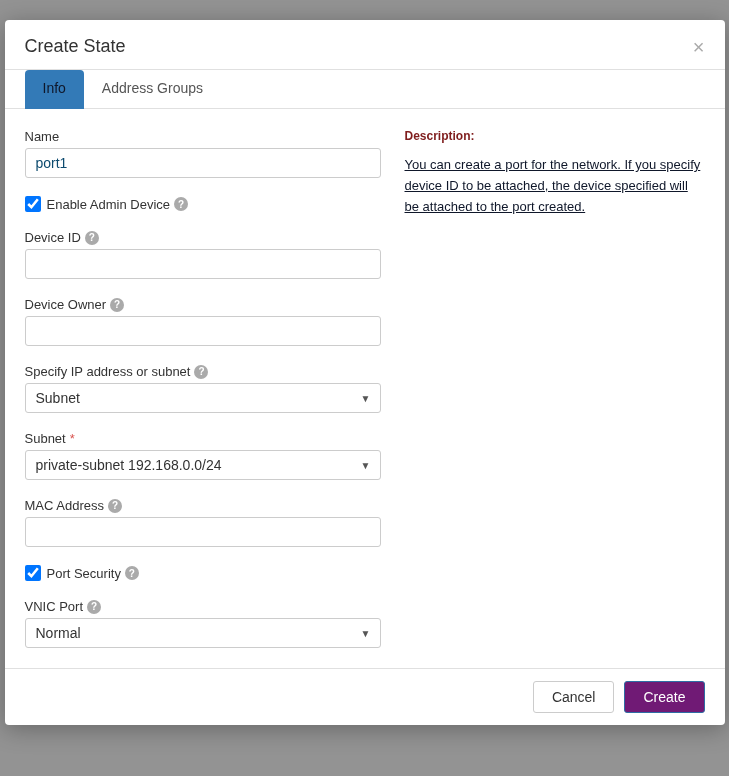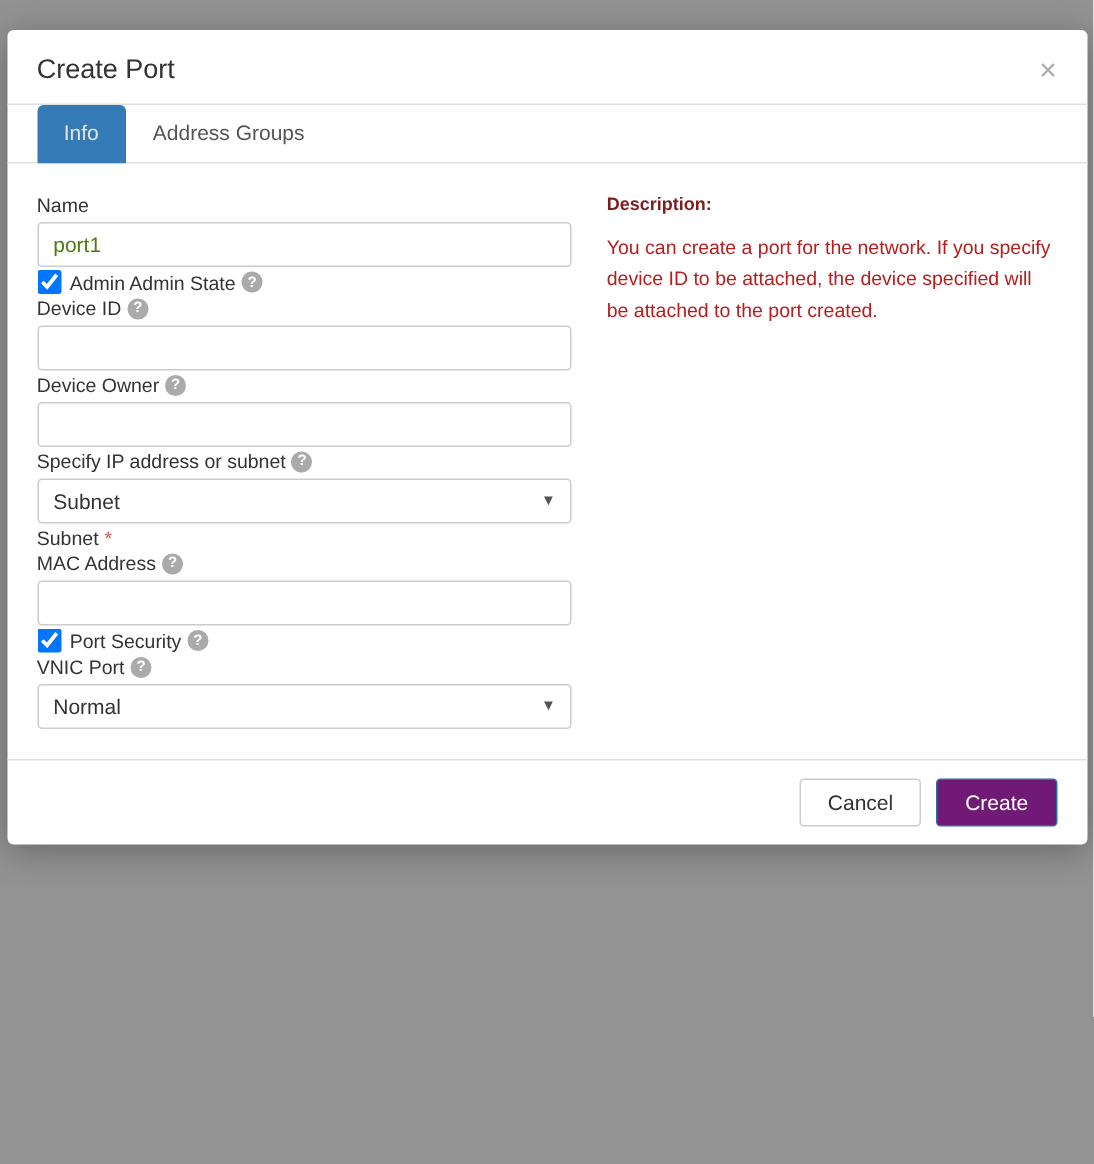--- a/index.html
+++ b/index.html
@@ -59,35 +59,35 @@
       padding: 10px 18px;
       border: none;
       background: none;
       cursor: pointer;
       font-size: 14px;
       color: #555;
       border-bottom: 3px solid transparent;
       margin-bottom: -1px;
     }
     .tab-btn.active {
-      color: #e5e5e5;
+      color: #0f172a;
       background: #337ab7;
       border-radius: 4px 4px 0 0;
       border-bottom: 3px solid #337ab7;
     }
     .modal-body {
       padding: 20px;
       display: flex;
       gap: 24px;
     }
     .form-col {
       flex: 1;
       display: flex;
       flex-direction: column;
-      gap: 2px;
+      gap: 18px;
     }
     .desc-col {
       flex: 0 0 300px;
     }
     .form-group {
       display: flex;
       flex-direction: column;
       gap: 4px;
     }
     .form-label {
@@ -112,21 +112,21 @@
       font-size: 10px;
       font-weight: bold;
       cursor: help;
     }
     .form-control {
       width: 100%;
       padding: 6px 10px;
       border: 1px solid #ccc;
       border-radius: 3px;
       font-size: 14px;
-      color: #4d7c0f;
+      color: #0c4a6e;
       background: #fff;
     }
     .select-wrapper {
       position: relative;
     }
     .select-wrapper select {
       width: 100%;
       padding: 6px 32px 6px 10px;
       border: 1px solid #ccc;
       border-radius: 3px;
@@ -165,22 +165,23 @@
       align-items: center;
       gap: 4px;
     }
     .desc-title {
       font-size: 12px;
       color: #7f1d1d;
       margin-bottom: 12px;
     }
     .desc-text {
       font-size: 13px;
-      color: #b91c1c;
+      color: #0f172a;
       line-height: 1.6;
+      text-decoration: underline;
     }
     .modal-footer {
       padding: 12px 20px;
       border-top: 1px solid #e0e0e0;
       display: flex;
       justify-content: flex-end;
       gap: 10px;
     }
     .btn {
       padding: 7px 18px;
@@ -200,42 +201,42 @@
       color: #fff;
     }
   </style>
 </head>
 <body>
 
 <div class="modal-backdrop">
   <div class="modal">
 
     <div class="modal-header">
-      <h4 class="modal-title">Create Port</h4>
+      <h4 class="modal-title">Create State</h4>
       <button class="close-btn">×</button>
     </div>
 
     <div class="modal-tabs">
       <button class="tab-btn active">Info</button>
       <button class="tab-btn">Address Groups</button>
     </div>
 
     <div class="modal-body">
 
       <div class="form-col">
 
         <div class="form-group">
           <label class="form-label">Name</label>
           <input class="form-control" type="text" value="port1" placeholder="port1" style="">
         </div>
 
         <div class="checkbox-group">
           <input type="checkbox" id="enableAdminState" checked="" style="">
           <label for="enableAdminState">
-            <span>Admin Admin State</span>
+            <span>Enable Admin Device</span>
             <span class="help-icon">?</span>
           </label>
         </div>
 
         <div class="form-group">
           <label class="form-label">
             <span>Device ID</span>
             <span class="help-icon">?</span>
           </label>
           <input class="form-control" type="text" style="">
@@ -261,20 +262,25 @@
               <option>Unspecified</option>
             </select>
           </div>
         </div>
 
         <div class="form-group">
           <label class="form-label">
             <span>Subnet</span>
             <span class="required">*</span>
           </label>
+          <div class="select-wrapper">
+            <select>
+              <option>private-subnet 192.168.0.0/24</option>
+            </select>
+          </div>
         </div>
 
         <div class="form-group">
           <label class="form-label">
             <span>MAC Address</span>
             <span class="help-icon">?</span>
           </label>
           <input class="form-control" type="text" style="">
         </div>
 

